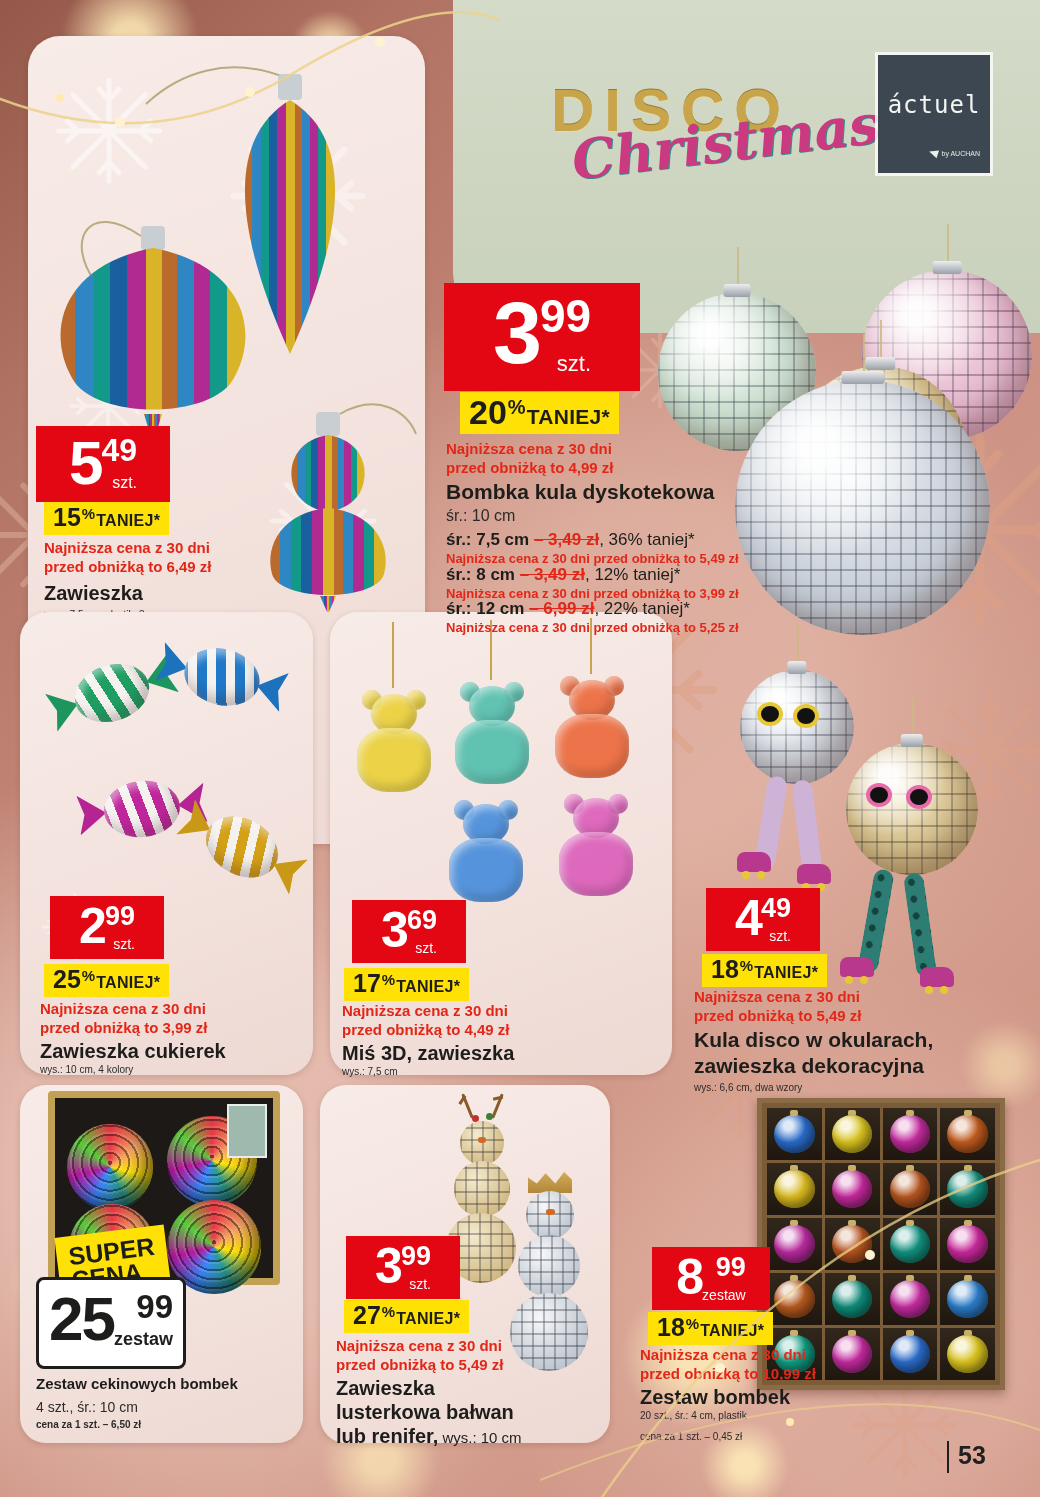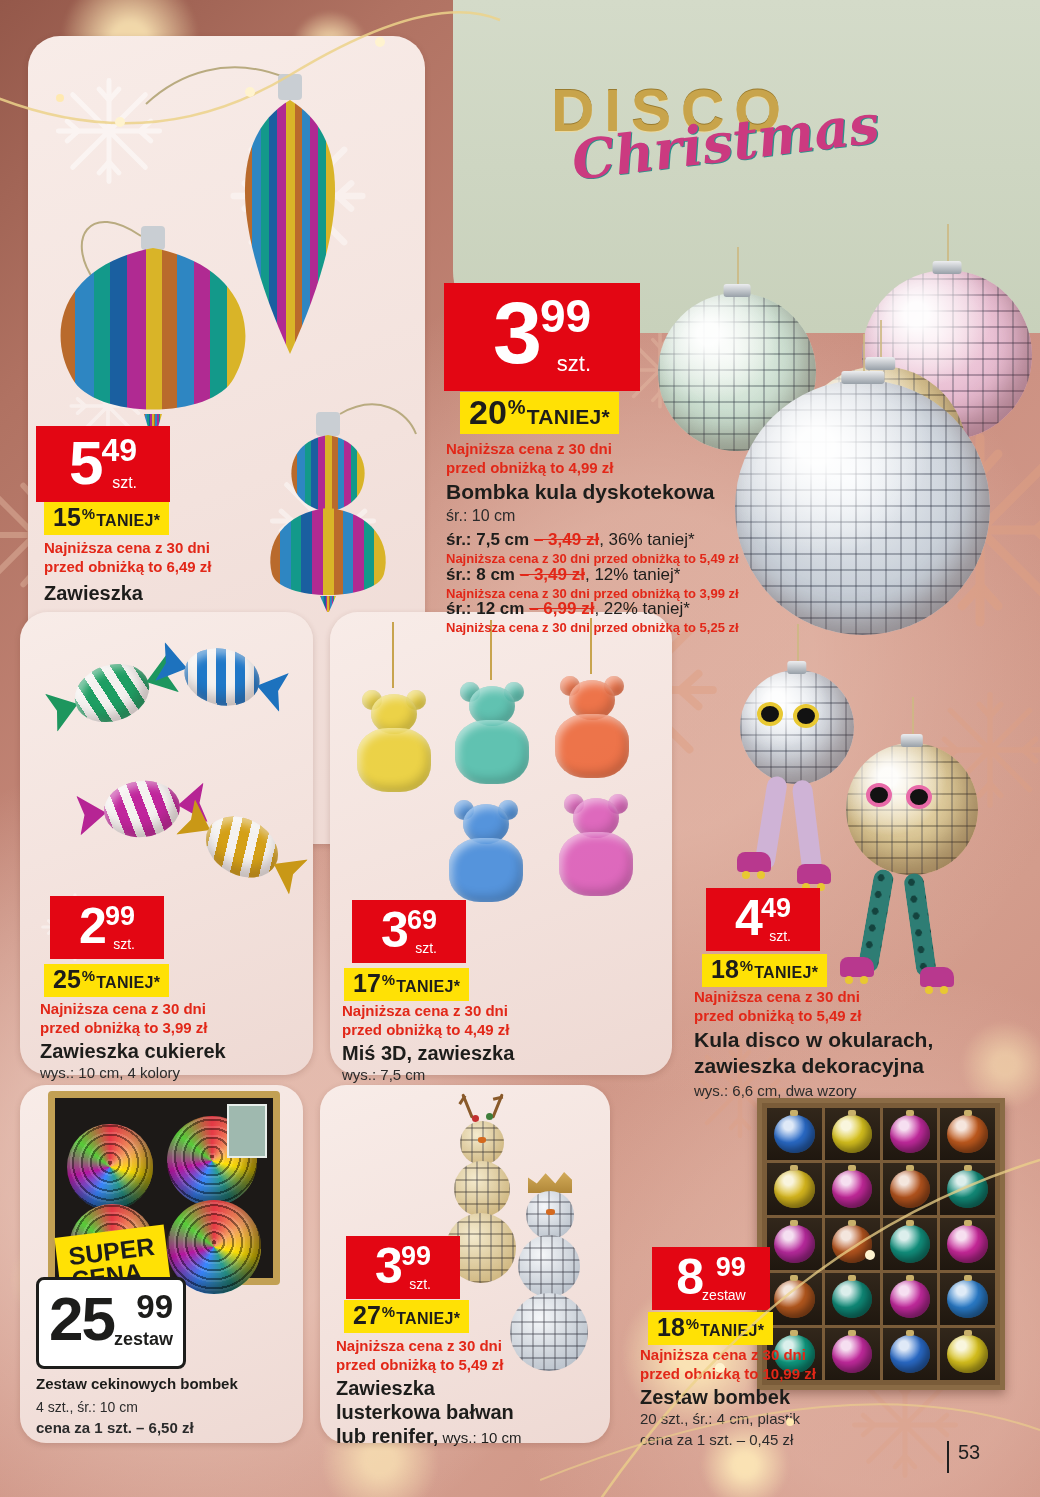--- a/index.html
+++ b/index.html
@@ -32,21 +32,21 @@
   .ptag-wh { width:150px; height:92px; background:#fff; color:#1d1d1b; border:3px solid #1d1d1b; border-radius:8px; padding-top:10px; }
   .ptag-wh .pint{ font-size:62px; } .ptag-wh .pdec{ font-size:33px; } .ptag-wh .punit{ font-size:18px; font-weight:800; margin-top:6px;}
   .disc { position:absolute; background:var(--yellow); color:#1d1d1b; display:inline-flex;
     align-items:flex-start; padding:3px 9px 5px 9px; font-weight:800; white-space:nowrap; }
   .dnum { font-size:25px; line-height:1; }
   .dsign { font-size:15px; margin:1px 1px 0 1px; line-height:1; }
   .dword { font-size:16px; margin-top:7px; letter-spacing:.3px; }
   .disc-xl .dnum{ font-size:34px; } .disc-xl .dsign{ font-size:20px; margin-top:2px;} .disc-xl .dword{ font-size:21px; margin-top:10px;}
   .note { position:absolute; color:var(--rednote); font-weight:700; font-size:15px; line-height:1.2; white-space:nowrap; }
   .pname { position:absolute; color:#1d1d1b; font-weight:700; font-size:20px; white-space:nowrap; }
-  .pdet  { position:absolute; color:#2b2b2b; font-size:15px; white-space:nowrap; }
+  .pdet  { position:absolute; color:#2b2b2b; font-size:10px; white-space:nowrap; }
   .vrow  { position:absolute; font-size:17px; color:#1d1d1b; white-space:nowrap; }
   .vlab  { font-weight:700; }
   .vold  { color:var(--rednote); font-weight:700; text-decoration:line-through; }
   .vlow  { position:absolute; color:var(--rednote); font-weight:700; font-size:13px; white-space:nowrap; }
   
   #green { position:absolute; left:453px; top:0; width:587px; height:333px;
     background:linear-gradient(#d4dbc9,#c8d1bb); border-radius:0 0 0 62px; z-index:2; }
   #petal { position:absolute; left:447px; top:170px; width:88px; height:88px; background:#f7d8d4;
     border-radius:12px 78px 12px 78px; transform:rotate(12deg); z-index:1; }
   .disco-word { position:absolute; font-weight:800; font-size:60px; letter-spacing:10px;
@@ -121,21 +121,21 @@
     clip-path:polygon(0 100%,0 35%,20% 60%,40% 18%,62% 60%,82% 12%,100% 45%,100% 100%); }
   .dot { position:absolute; border-radius:50%; }
   
   #super { position:absolute; background:var(--yellow); color:#1d1d1b; font-weight:800; font-size:25px;
     line-height:.95; padding:9px 12px; transform:rotate(-7deg); box-shadow:2px 3px 5px rgba(80,40,30,.3); }
   
   .flake { position:absolute; pointer-events:none; }
   .bokeh { position:absolute; border-radius:50%; pointer-events:none;
     background:radial-gradient(circle, rgba(255,236,185,.85) 0 18%, rgba(255,236,185,0) 70%); filter:blur(2px); }
   .lights { position:absolute; pointer-events:none; }
-  #pageno { position:absolute; left:958px; top:1441px; font-weight:400; font-size:20px; color:#1f1f1f; }
+  #pageno { position:absolute; left:958px; top:1441px; font-weight:700; font-size:25px; color:#1f1f1f; }
   #pagenoline { position:absolute; left:947px; top:1441px; width:2px; height:32px; background:#1f1f1f; }
 </style>
 </head>
 <body>
 
 <div id="page">
 
   
   <svg width="0" height="0" aria-hidden="true">
       <defs>
@@ -224,20 +224,27 @@
     <circle cx="180" cy="268" r="5" fill="#fff3cf"></circle>
       <circle cx="330" cy="155" r="5" fill="#fff3cf"></circle>
     <circle cx="250" cy="322" r="4" fill="#ffe9b0"></circle>
   </svg>
 
   
   <div id="petal"></div>
   <div id="green">
     <div class="disco-word" style="left:98px;top:55px;">DISCO</div>
     <div class="xmas-word" style="left:118px;top:110px;">Christmas</div>
+    <div id="actuel">
+      <div class="brand">áctuel</div>
+      <div class="sub">
+        <span class="bird"></span>
+        <span>by AUCHAN</span>
+      </div>
+    </div>
   </div>
 
   
   <div class="card" style="left:28px;top:36px;width:397px;height:808px;">
     <svg class="flake" style="left:26px;top:40px;width:110px;height:110px;color:#fff;opacity:.5">
         <use href="#flk"></use>
       </svg>
     <svg class="flake" style="left:200px;top:90px;width:140px;height:140px;color:#fff;opacity:.4">
         <use href="#flk"></use>
       </svg>

